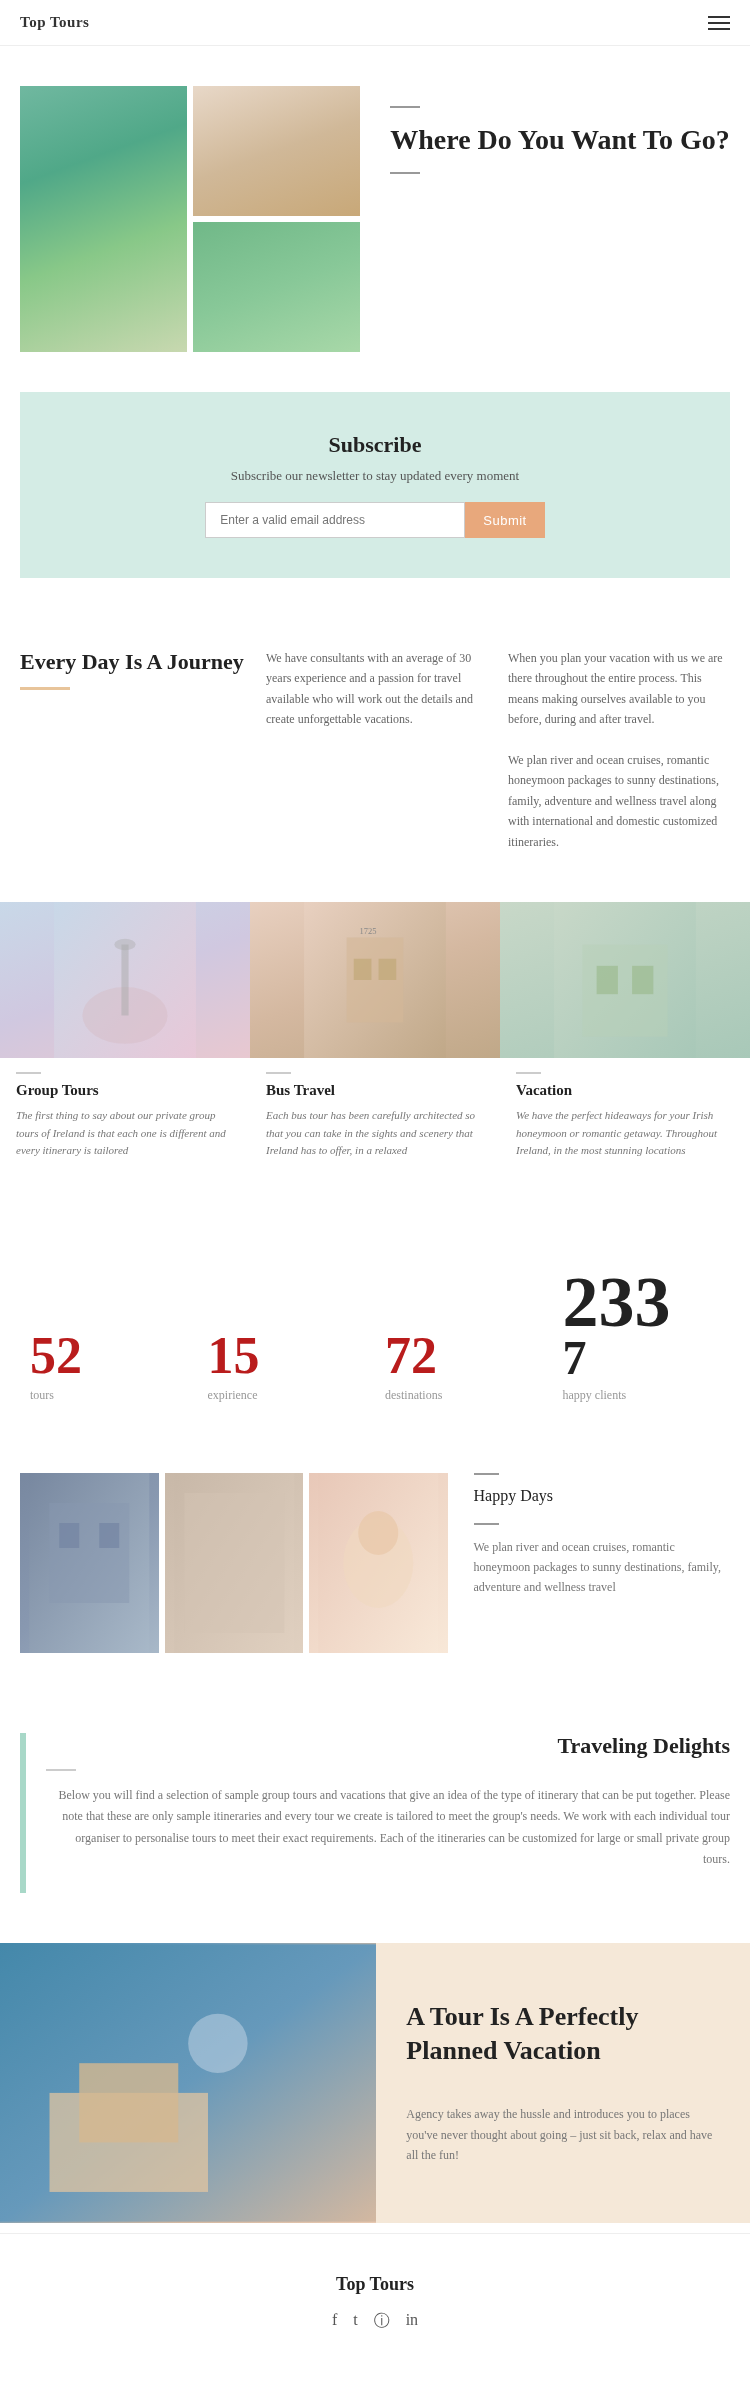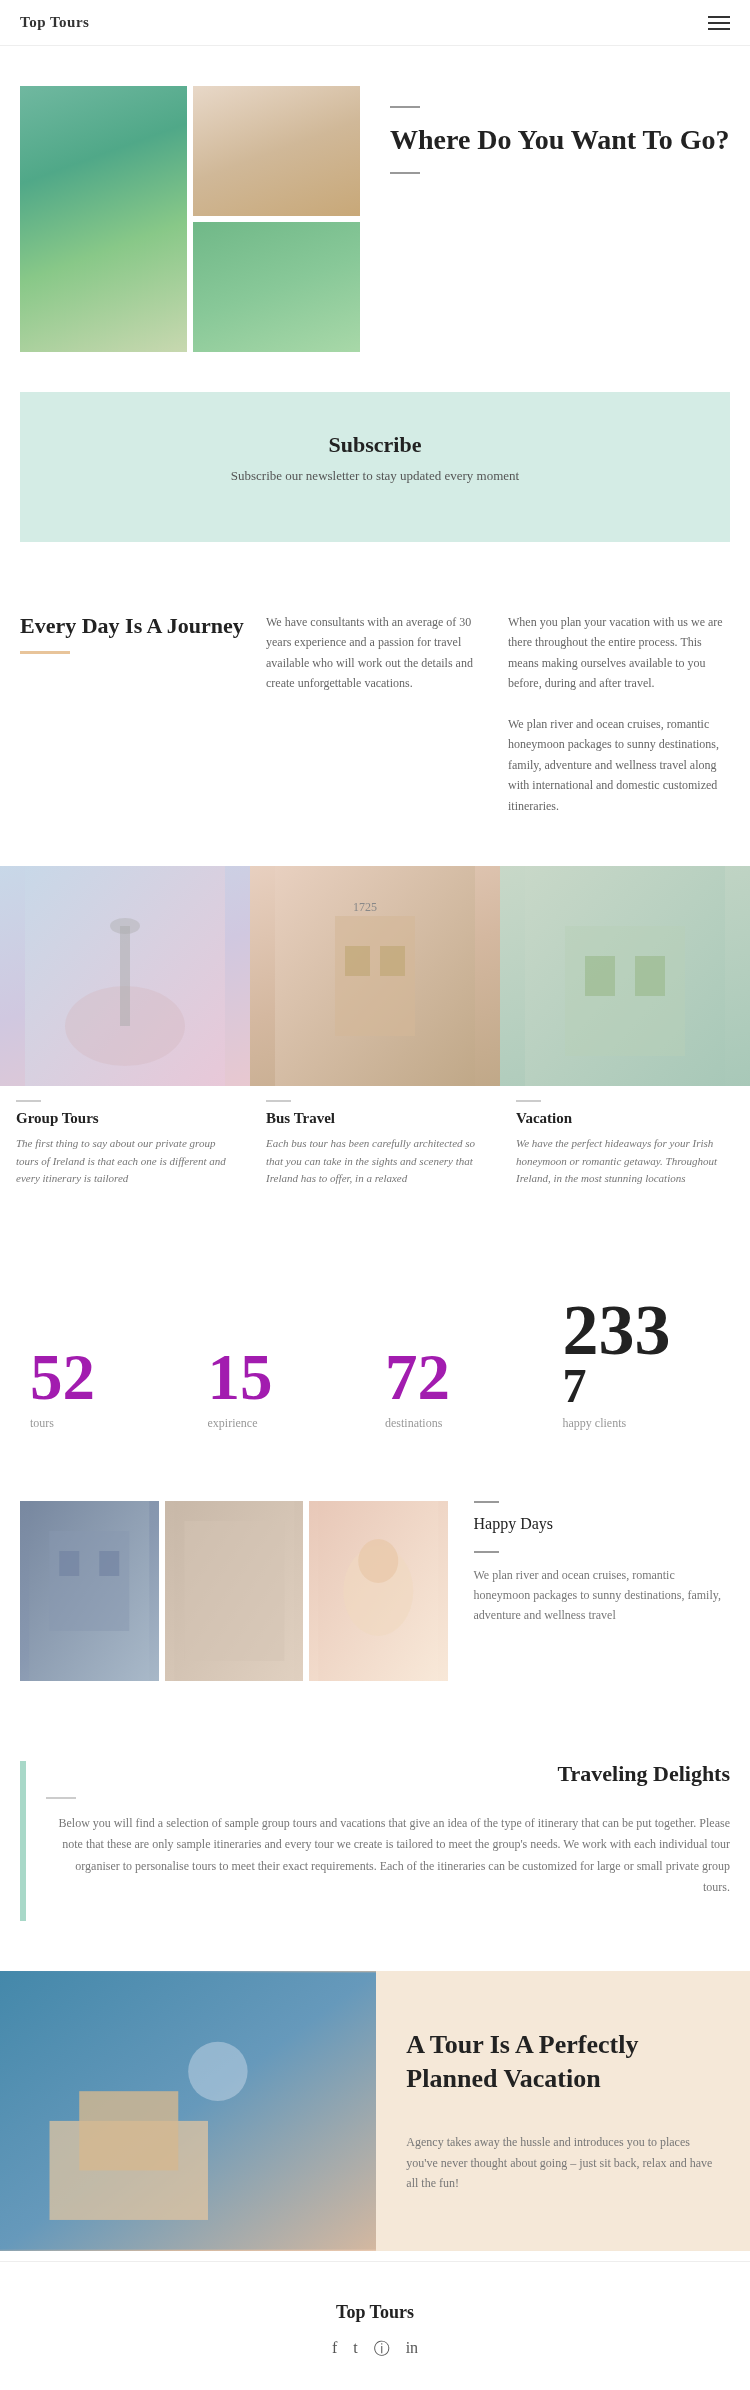--- a/index.html
+++ b/index.html
@@ -8,21 +8,21 @@
     
     .header {
       display: flex; justify-content: space-between; align-items: center;
       padding: 14px 20px; border-bottom: 1px solid #eee;
     }
     .header-logo { font-size: 15px; font-weight: 600; letter-spacing: 0.5px; }
     .hamburger { display: flex; flex-direction: column; gap: 4px; cursor: pointer; }
     .hamburger span { display: block; width: 22px; height: 2px; background: #333; }
 
     
-    .hero { display: flex; padding: 40px 20px 20px 20px; gap: 20px; align-items: flex-start; }
+    .hero { display: flex; padding: 40px 20px 20px 20px; gap: 20px; align-items: flex-start; text-align: center; }
     .hero-images { flex: 1; display: grid; grid-template-columns: 1fr 1fr; grid-template-rows: 130px 130px; gap: 6px; }
     .hero-img { background: #c8d8c0; overflow: hidden; }
     .hero-text { flex: 1; padding-left: 10px; padding-top: 20px; }
     .hero-text .divider-line { width: 30px; height: 2px; background: #999; margin-bottom: 14px; }
     .hero-text h1 { font-size: 28px; font-weight: 700; line-height: 1.3; margin-bottom: 14px; color: #222; }
     .hero-text .divider-line2 { width: 30px; height: 2px; background: #999; margin-top: 14px; }
 
     
     .subscribe-section {
       background: #d4ece5; margin: 20px; padding: 40px 35px; text-align: center;
@@ -43,33 +43,33 @@
     .journey-section { padding: 50px 20px; display: flex; gap: 14px; }
     .journey-left { flex: 1; }
     .journey-left h2 { font-size: 22px; font-weight: 700; line-height: 1.3; margin-bottom: 10px; color: #222; }
     .journey-accent { width: 50px; height: 3px; background: #e8c49a; margin-top: 8px; }
     .journey-right { flex: 2; display: flex; gap: 20px; }
     .journey-col { flex: 1; font-size: 12px; color: #666; line-height: 1.7; }
 
     
     .tours-section { display: flex; gap: 0; padding: 0 0 40px 0; }
     .tour-card { flex: 1; position: relative; }
-    .tour-card-image { height: 220px; overflow: hidden; }
+    .tour-card-image { height: 156px; overflow: hidden; }
     .tour-img-1 { background: linear-gradient(160deg, #c8d8e8 0%, #d0c8e0 50%, #e8c8d0 100%); }
     .tour-img-2 { background: linear-gradient(160deg, #e8d0c0 0%, #d4b8a0 50%, #c0a888 100%); }
     .tour-img-3 { background: linear-gradient(160deg, #c8d8c8 0%, #b8d0c0 50%, #a8c8b8 100%); }
     .tour-card-content { padding: 14px 16px 16px 16px; }
     .tour-card-divider { width: 25px; height: 2px; background: #ccc; margin-bottom: 8px; }
     .tour-card-title { font-size: 15px; font-weight: 700; margin-bottom: 8px; color: #222; }
     .tour-card-text { font-size: 11px; color: #777; line-height: 1.6; font-style: italic; }
 
     
     .stats-section { display: flex; padding: 50px 20px; align-items: flex-end; gap: 0; }
     .stat-item { flex: 1; text-align: left; padding: 0 10px; }
-    .stat-number { font-size: 65px; font-weight: 700; color: #a21caf; line-height: 1; }
+    .stat-number { font-size: 52px; font-weight: 700; color: #b91c1c; line-height: 1; }
     .stat-label { font-size: 12px; color: #999; margin-top: 6px; }
 
     
     .happy-section { display: flex; padding: 20px; gap: 16px; margin-bottom: 20px; }
     .happy-images { display: flex; gap: 6px; flex: 2; }
     .happy-img { flex: 1; height: 180px; }
     .happy-img-1 { background: linear-gradient(135deg, #7888a0 0%, #8898b0 50%, #a8b8c8 100%); }
     .happy-img-2 { background: linear-gradient(135deg, #c8b8a8 0%, #d4c4b4 50%, #e0d0c0 100%); }
     .happy-img-3 { background: linear-gradient(135deg, #e8c8b8 0%, #f0d8c8 50%, #f8e8d8 100%); }
     .happy-text { flex: 1.2; padding-left: 10px; }
@@ -139,20 +139,24 @@
   <div class="hero-text">
     <div class="divider-line"></div>
     <h1>Where Do You Want To Go?</h1>
     <div class="divider-line2"></div>
   </div>
 </section>
 
 <section class="subscribe-section">
   <h2>Subscribe</h2>
   <p>Subscribe our newsletter to stay updated every moment</p>
+  <div class="subscribe-form">
+    <input type="email" placeholder="Enter a valid email address" style="">
+    <button>Submit</button>
+  </div>
 </section>
 
 <section class="journey-section">
   <div class="journey-left">
     <h2>Every Day Is A Journey</h2>
     <div class="journey-accent"></div>
   </div>
   <div class="journey-right">
     <div class="journey-col">We have consultants with an average of 30 years experience and a passion for travel available who will work out the details and create unforgettable vacations.</div>
     <div class="journey-col" style="white-space:pre-line;">When you plan your vacation with us we are there throughout the entire process. This means making ourselves available to you before, during and after travel.

